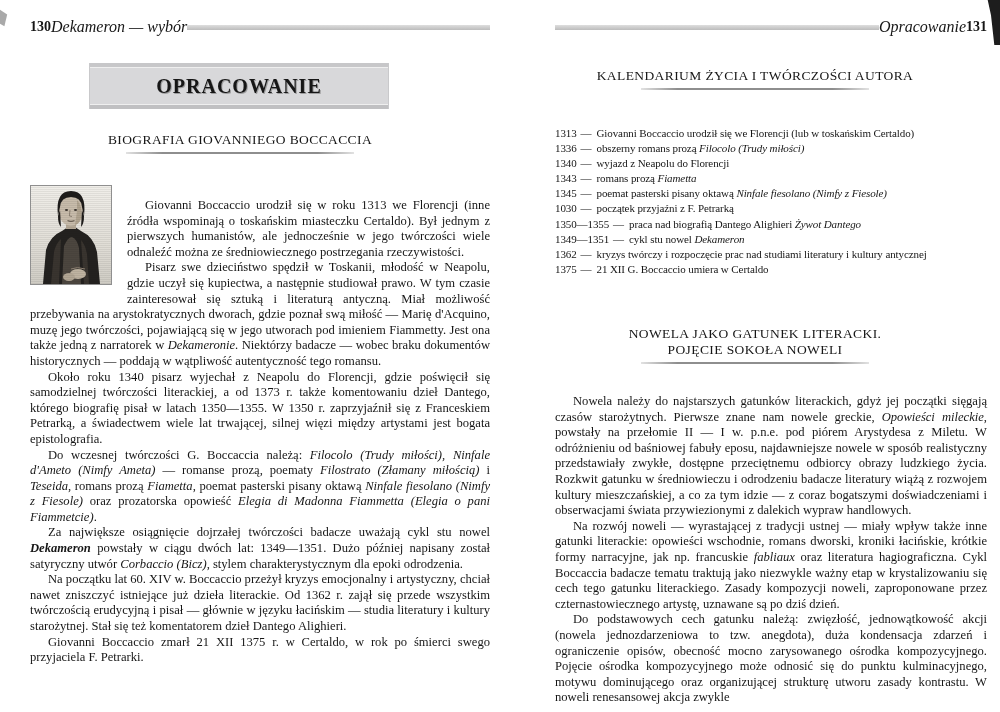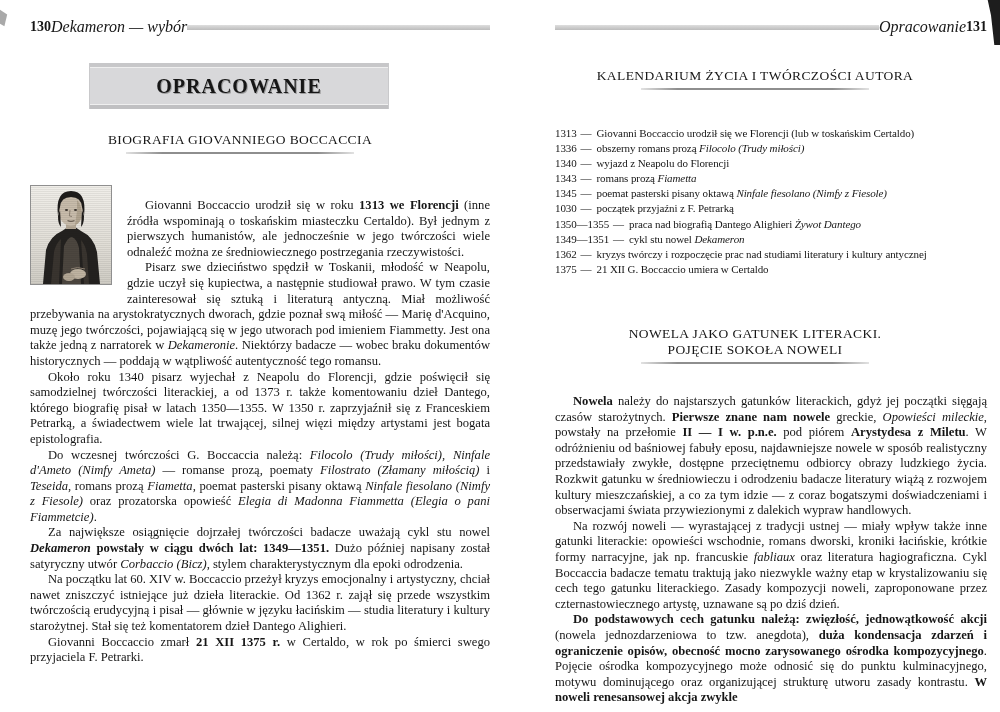--- a/index.html
+++ b/index.html
@@ -43,21 +43,21 @@
         background:linear-gradient(to right,#e2e2e2,#8e8e8e 16%,#8e8e8e 84%,#e2e2e2);}
   .page-left .sec-head{top:114px;left:-20px;text-align:center;}
   .head-kal{top:50px;left:-16px;}
   .head-now{top:308px;left:-16px;}
 
   
   .body-text{font-size:12.6px;line-height:15.6px;text-align:justify;hyphens:auto;}
   .body-text p{margin:0;text-indent:18px;}
   .bio-body{position:absolute;top:180px;left:0;width:460px;}
   .now-body{position:absolute;top:376px;left:0;width:432px;}
-  .rt-b{font-weight:bold;}
+  .rt-b{font-weight:normal;}
   .rt-i{font-style:italic;}
   .rt-bi{font-weight:bold;font-style:italic;}
 
   
   .portrait{
     float:left;width:80px;height:98px;margin:-13px 15px 8px 0;
     border:1px solid #8f8f8f;background:#eceae6;position:relative;overflow:hidden;
   }
   .portrait svg{display:block;width:100%;height:100%;}
   .portrait .engrave{

